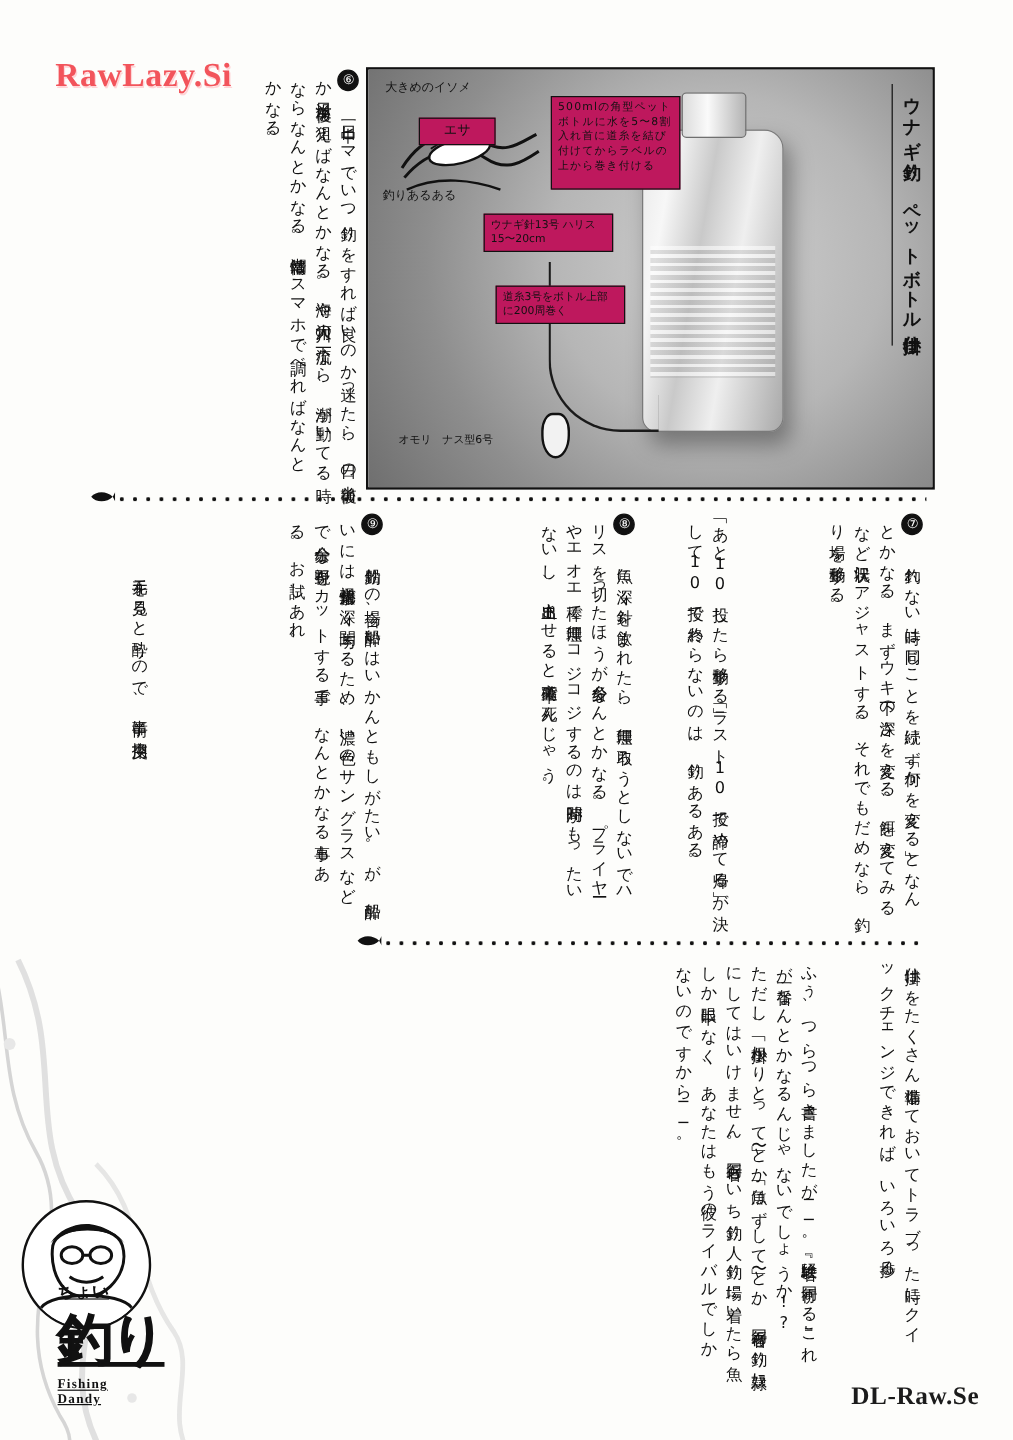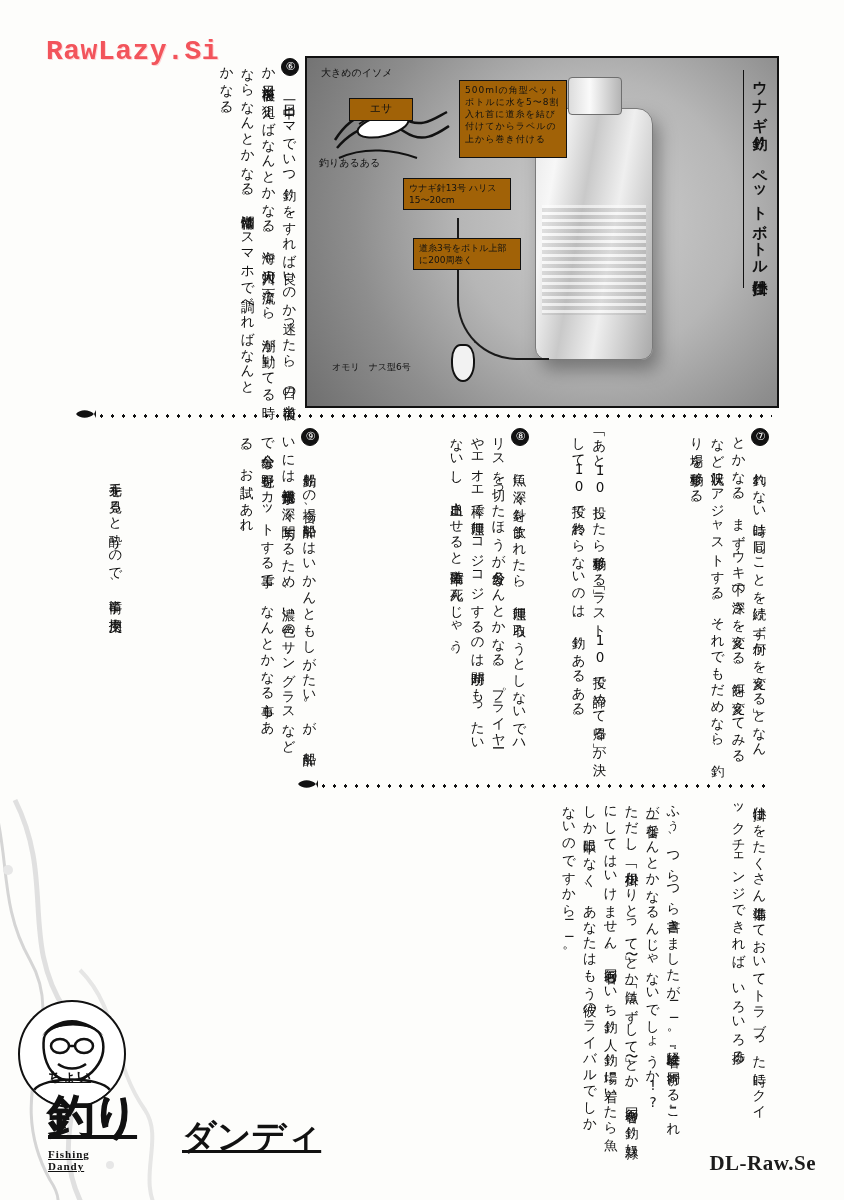--- a/index.html
+++ b/index.html
@@ -25,22 +25,22 @@
     left: -40px;
     bottom: -30px;
     width: 360px;
     height: 520px;
     pointer-events: none;
     opacity: .85;
   }
   .wm-top {
     position: absolute;
     left: 46px;
-    top: 36px;
-    font-family: Liberation Mono, monospace;
+    top: 48px;
+    font-family: Liberation Serif, serif;
     font-size: 28px;
     font-weight: bold;
     color: #f2545b;
     letter-spacing: .5px;
     text-shadow: 1px 1px 0 #ffd5d7;
     text-align: right;
   }
   .wm-bottom {
     position: absolute;
     right: 28px;
@@ -133,21 +133,21 @@
   .eel {
     position: absolute;
     left: 18px;
     top: 30px;
     width: 130px;
     height: 90px;
   }
   .callout {
     position: absolute;
     border: 1.5px solid #111;
-    background: #a16207;
+    background: #be185d;
     padding: 3px 5px;
     font-size: 9px;
     line-height: 1.35;
     color: #111;
     font-family: "DejaVu Sans", sans-serif;
   }
   .tag {
     position: absolute;
     font-size: 10px;
     color: #111;
@@ -330,17 +330,14 @@
       <path d="M14,88 C24,74 80,74 90,88 L90,104 L14,104 Z" fill="#fff" stroke="#111" stroke-width="2.5"></path>
     </svg>
   </div>
 
   <div class="logo-title">
     <div class="logo-small">ちょい</div>
     <div class="logo-main">釣り</div>
     <div class="logo-en">Fishing</div>
     <div class="logo-en">Dandy</div>
   </div>
-  <div class="logo-title" style="left:182px; bottom:40px;">
-    <div style="font-size:34px;">ダンディ</div>
-  </div>
 
 </div>
 
 </body></html>

